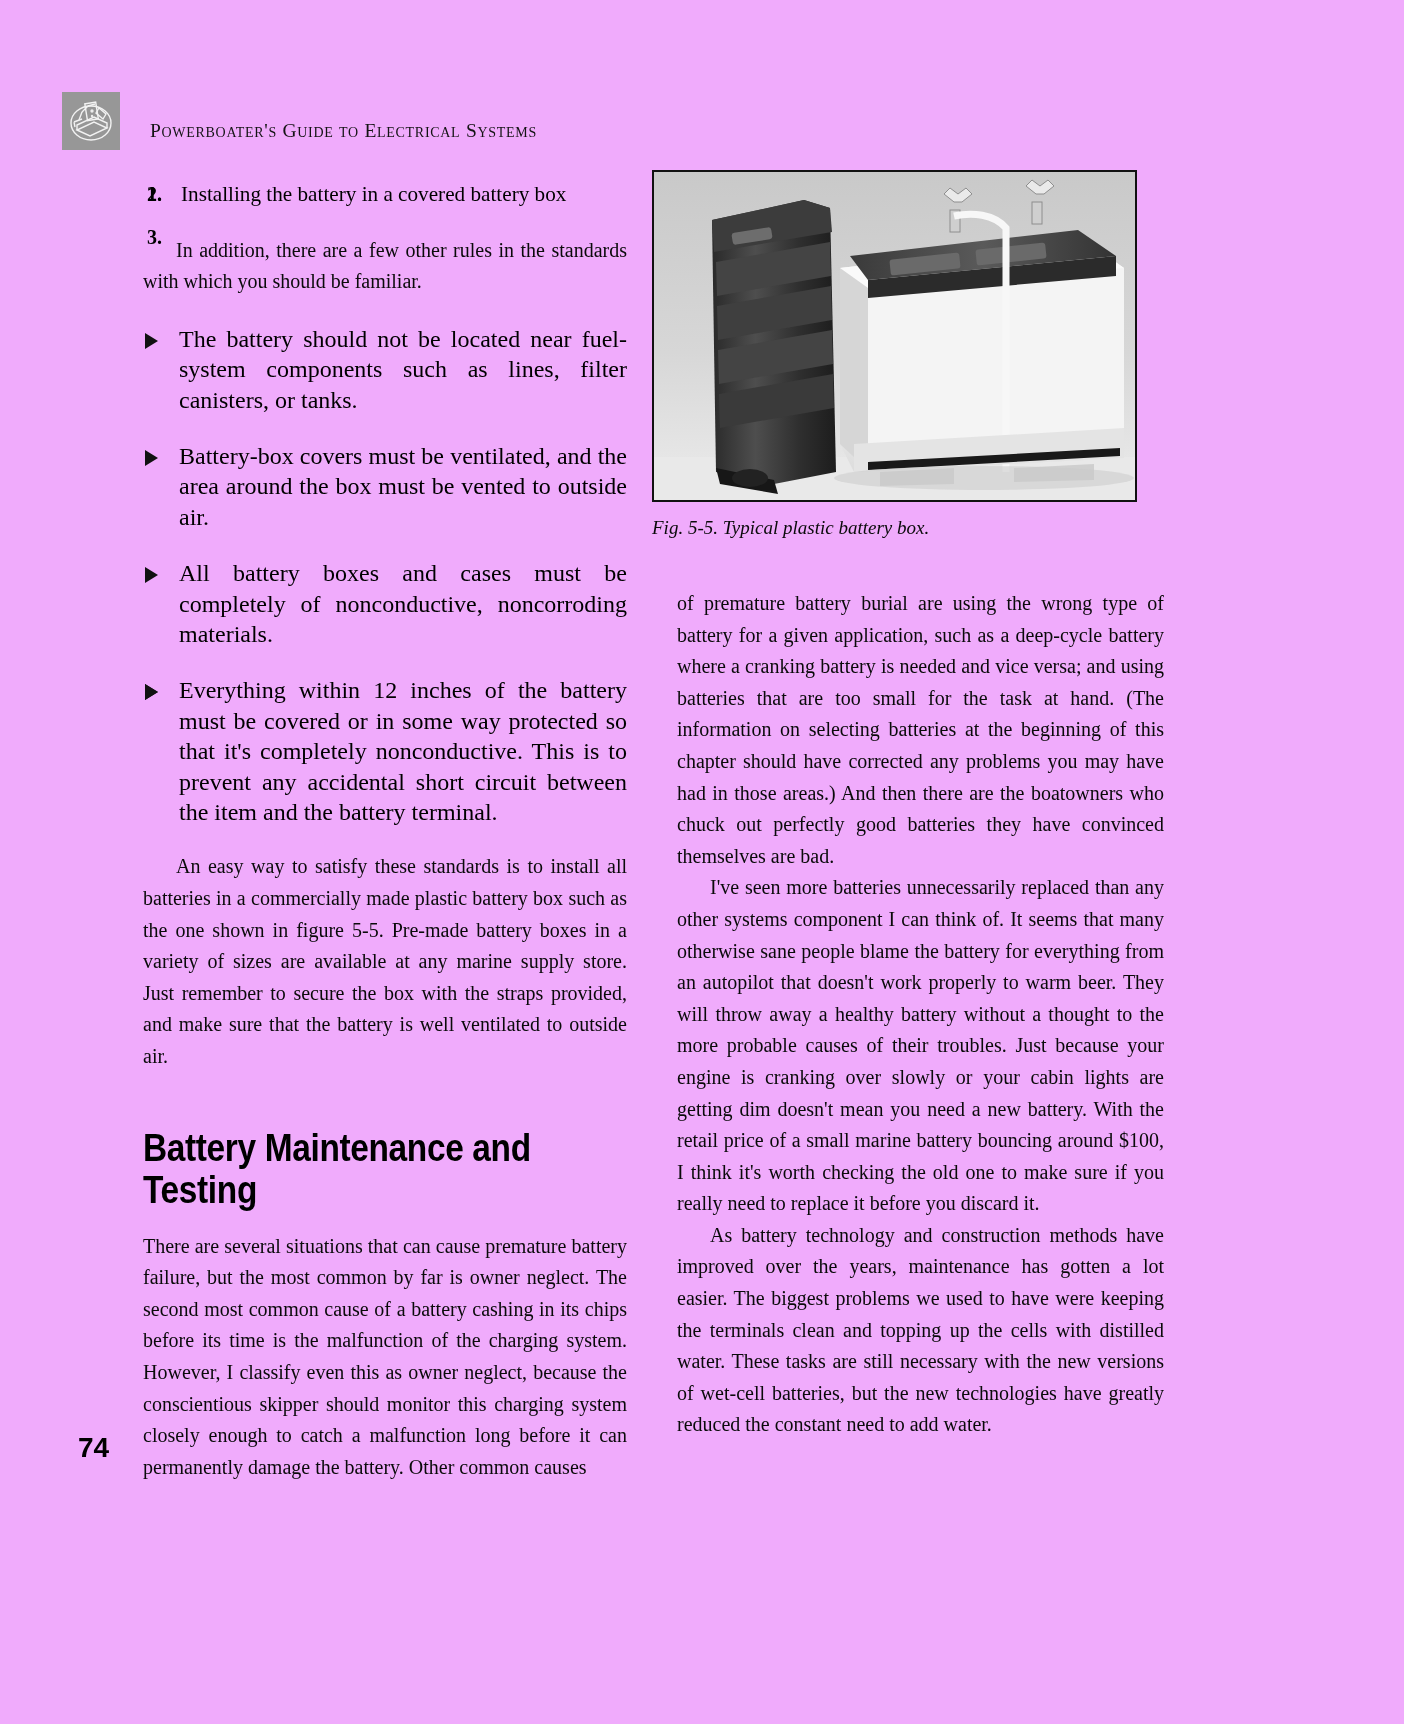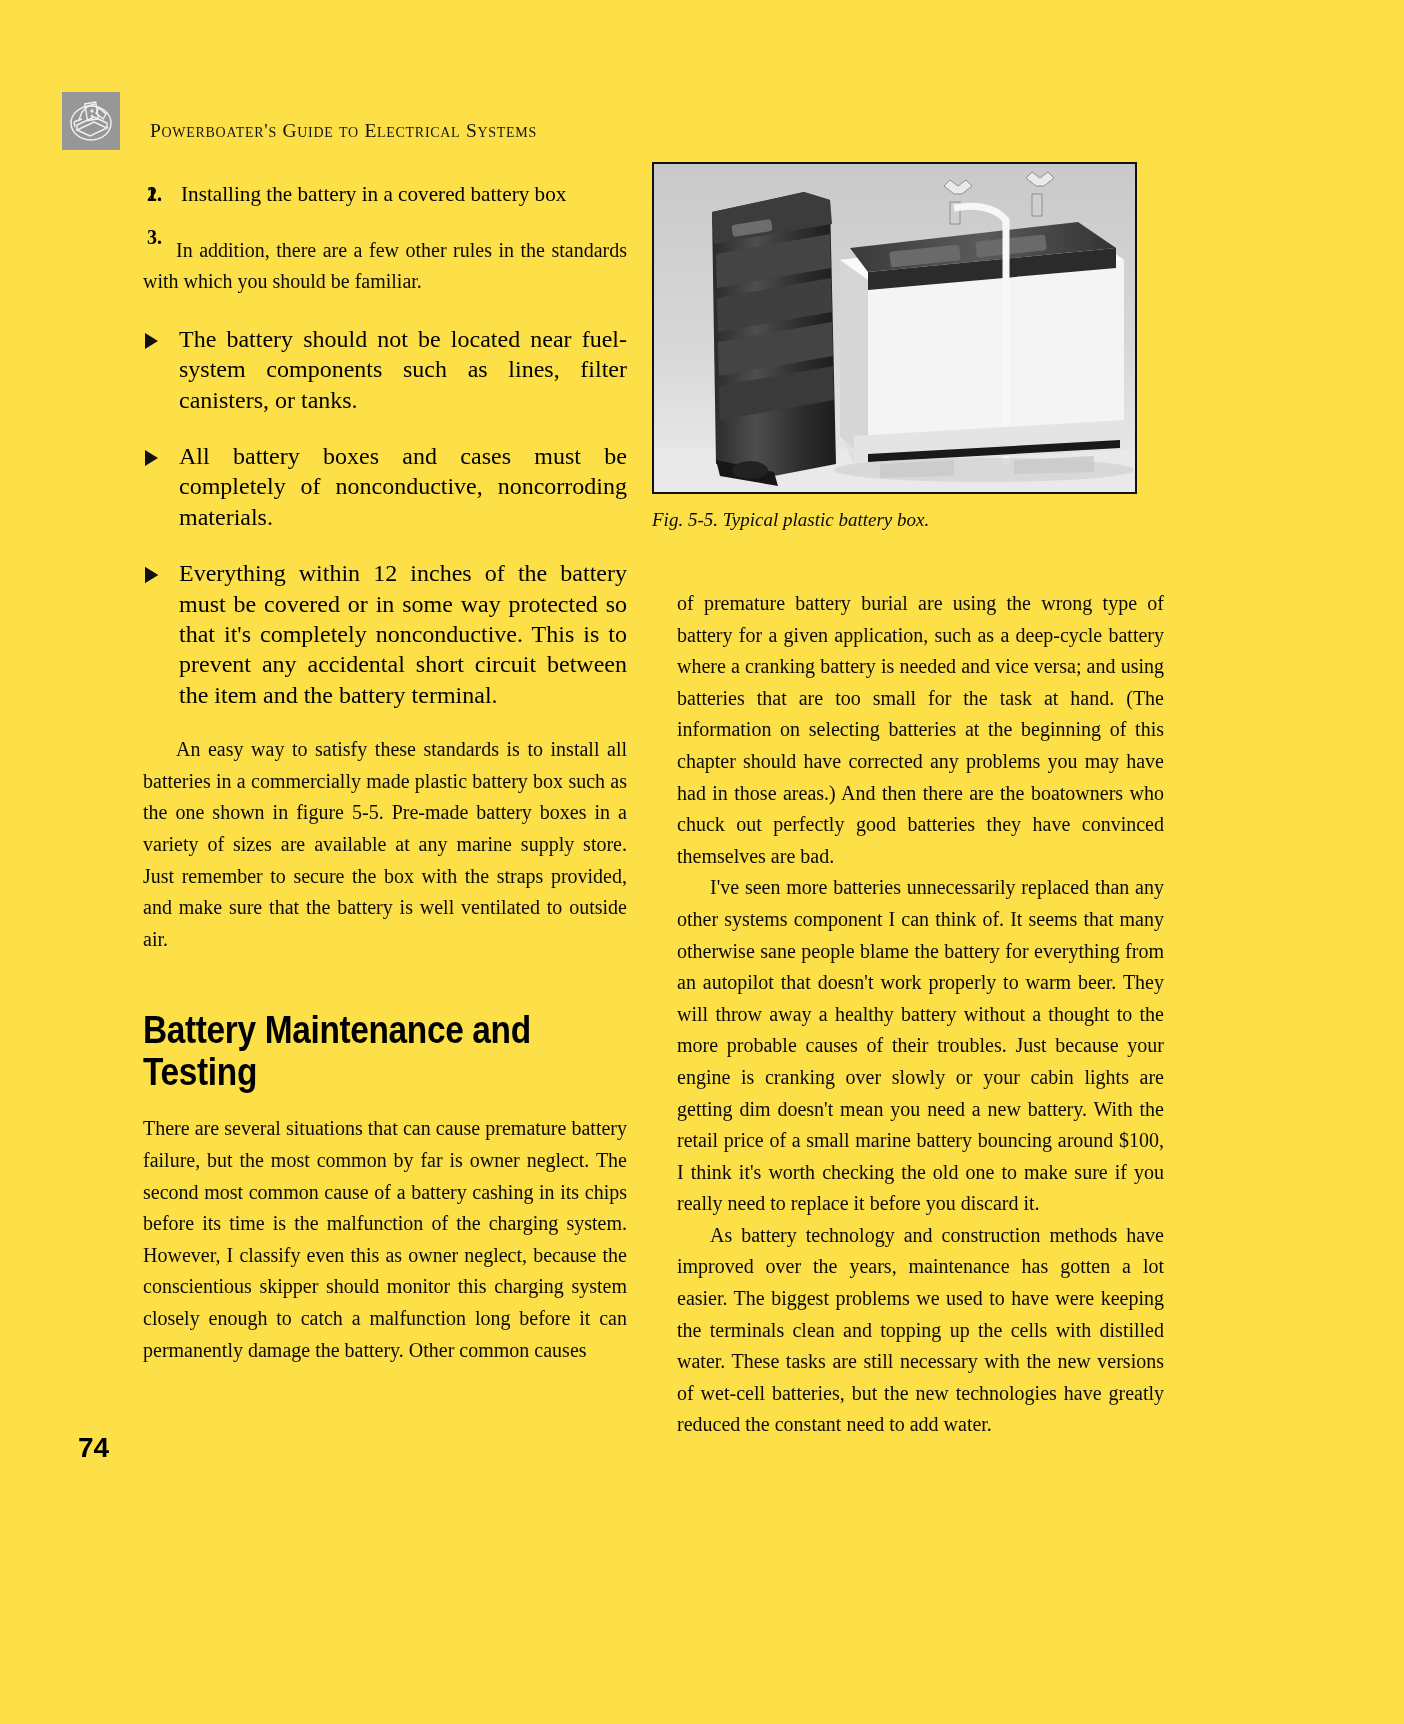--- a/index.html
+++ b/index.html
@@ -12,21 +12,21 @@
     height: 1724px;
     position: relative;
     font-family: "Liberation Serif", "DejaVu Serif", serif;
     color: #000000;
     overflow: hidden;
   }
 
   .page {
     position: absolute;
     inset: 0;
-    background: #fde047;
+    background: #f0abfc;
   }
 
   
   .header-zone {
     position: absolute;
     left: 62px;
     top: 92px;
     width: 1280px;
     height: 64px;
   }
@@ -54,21 +54,21 @@
   
   .col-left {
     position: absolute;
     left: 143px;
     top: 168px;
     width: 484px;
   }
   .col-right-top {
     position: absolute;
     left: 652px;
-    top: 162px;
+    top: 170px;
     width: 485px;
   }
   .col-right-body {
     position: absolute;
     left: 662px;
     top: 588px;
     width: 487px;
     margin-left: 15px;
   }
 
@@ -214,20 +214,24 @@
     </div>
 
     <div class="gap-after-list"></div>
 
     <p class="body indent">In addition, there are a few other rules in the standards with which you should be familiar.</p>
 
     <div class="bullet-list">
       <div class="bullet-item">
         <span class="tri"></span>
         <span>The battery should not be located near fuel-system components such as lines, filter canisters, or tanks.</span>
+      </div>
+      <div class="bullet-item">
+        <span class="tri"></span>
+        <span>Battery-box covers must be ventilated, and the area around the box must be vented to outside air.</span>
       </div>
       <div class="bullet-item">
         <span class="tri"></span>
         <span>All battery boxes and cases must be completely of nonconductive, noncorroding materials.</span>
       </div>
       <div class="bullet-item">
         <span class="tri"></span>
       </div>
       <div class="bullet-item">
         <span class="tri"></span>

